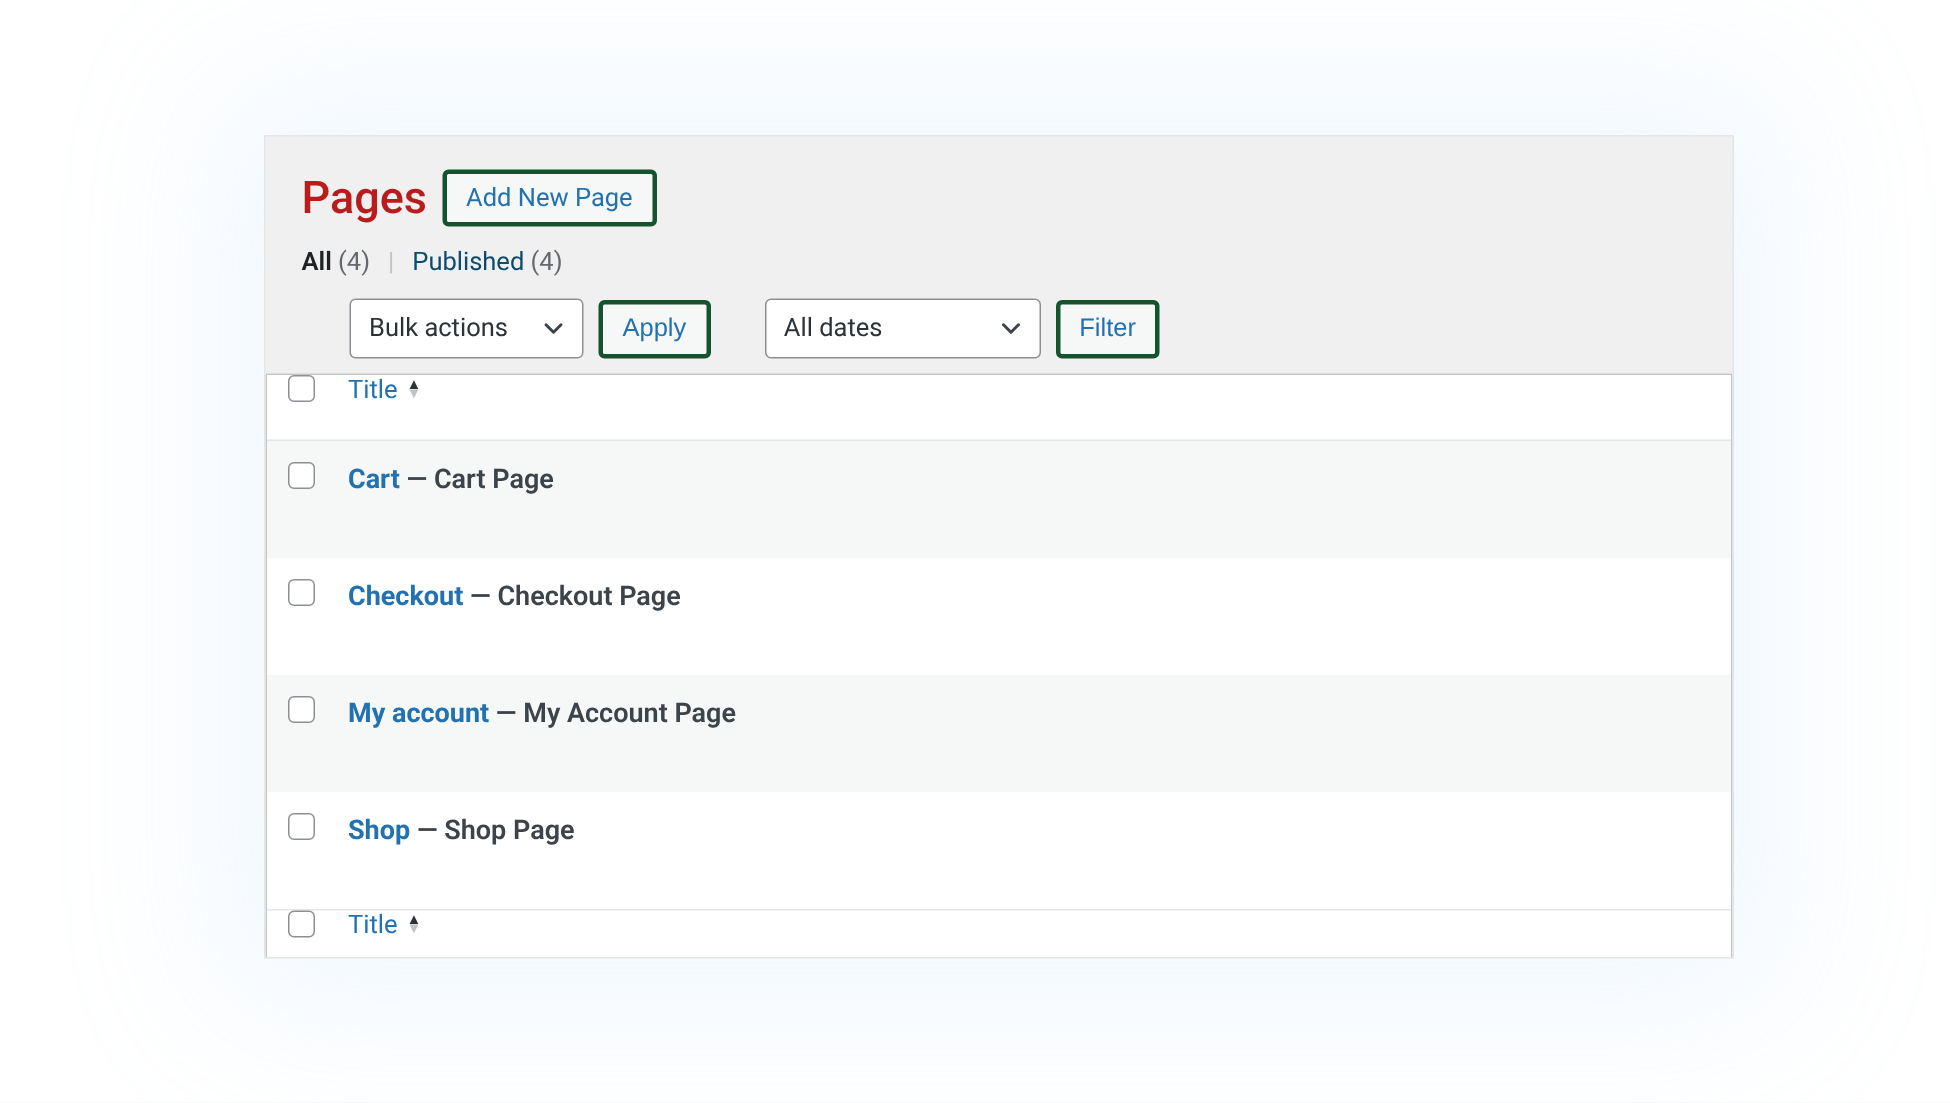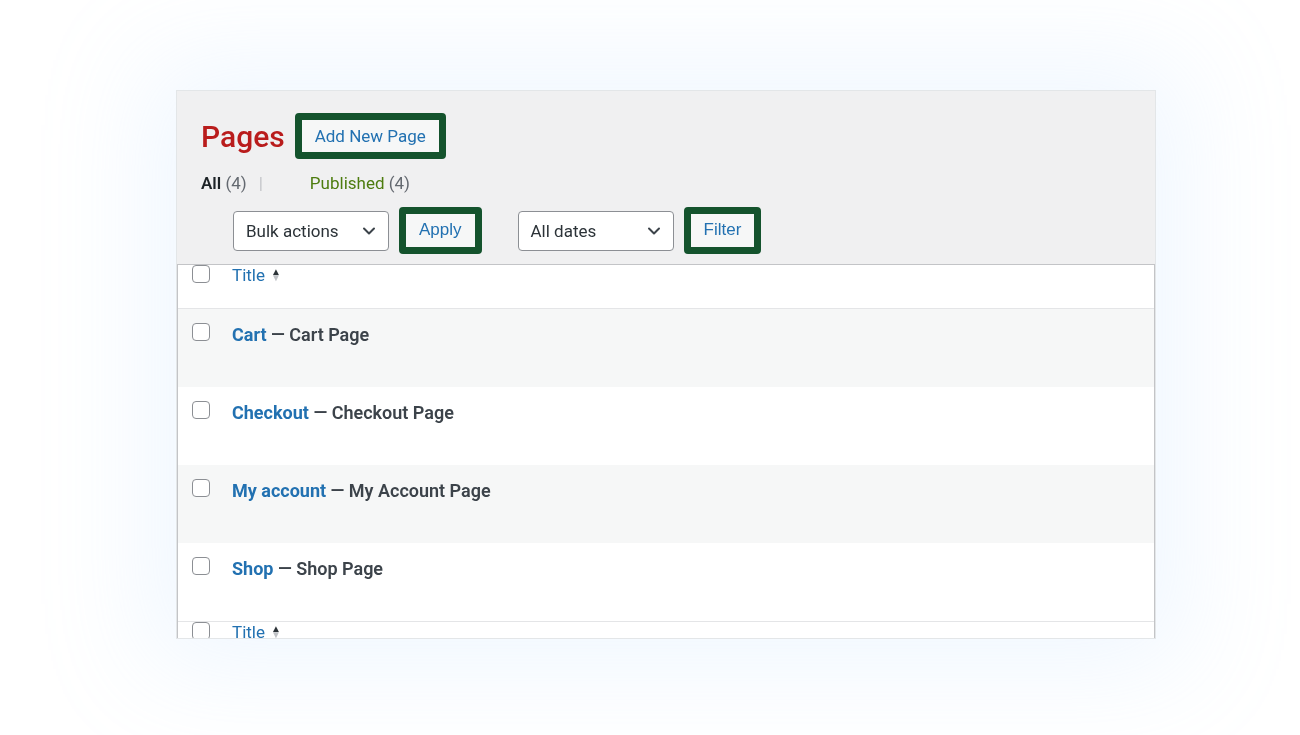--- a/index.html
+++ b/index.html
@@ -25,46 +25,46 @@
   }
   .header-area { padding:22px 24px 0 24px; }
   .title-row { display:flex; align-items:center; gap:10px; margin-bottom:14px; }
   .page-title { font-size:30px; font-weight:500; color:#b91c1c; margin:0; }
   .btn-secondary {
     display:inline-flex; align-items:center; justify-content:center;
     padding:6px 13px;
     font-size:17px;
     color:#2271b1;
     background:#f6f7f7;
-    border:7px solid #14532d;
+    border:3px solid #14532d;
     border-radius:4px;
     cursor:pointer;
     line-height:1.2;
     text-align:right;
   }
   .filter-row { display:flex; align-items:center; gap:8px; font-size:17px; color:#646970; margin-bottom:14px; }
   .filter-all-label { color:#1d2327; font-weight:600; }
   .filter-count { color:#646970; font-weight:400; }
   .filter-sep { color:#c3c4c7; padding:0 4px; }
-  .filter-link { color:#4d7c0f; text-decoration:none; cursor:pointer;margin-left:35px; }
+  .filter-link { color:#0c4a6e; text-decoration:none; cursor:pointer; }
   .controls-row { display:flex; align-items:center; gap:10px; margin-bottom:10px;padding-left:32px; }
   .select-box {
     display:inline-flex; align-items:center; justify-content:space-between;
     background:#ffffff;
     border:1px solid #8c8f94;
     border-radius:4px;
     height:40px;
     padding:0 12px;
     font-size:17px;
     color:#2c3338;
     cursor:pointer;
     gap:12px;
   }
   .select-bulk { width:156px; }
-  .select-dates { width:156px;text-align:right; }
+  .select-dates { width:184px;text-align:right; }
   .chev { display:inline-block; }
   .chev svg { display:block; }
 
   .table {
     background:#ffffff;
     border:1px solid #c3c4c7;
     margin:0 0 0 0;
   }
   .thead, .tfoot {
     display:flex; align-items:flex-start;

